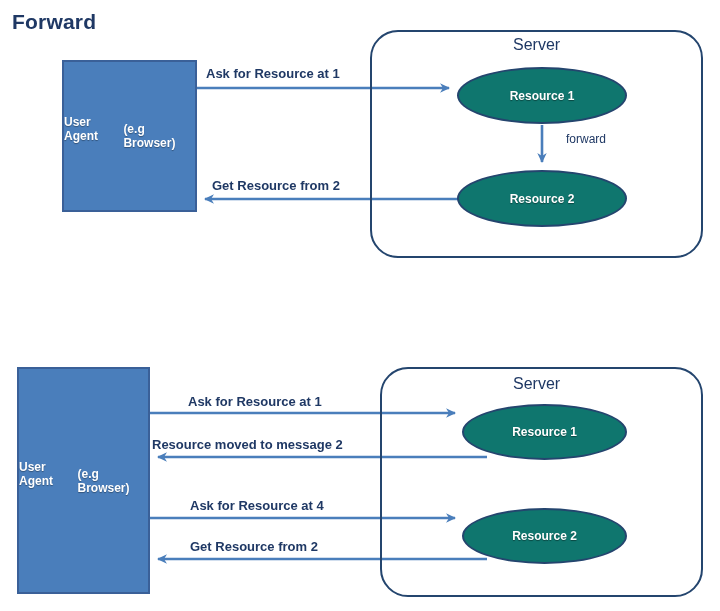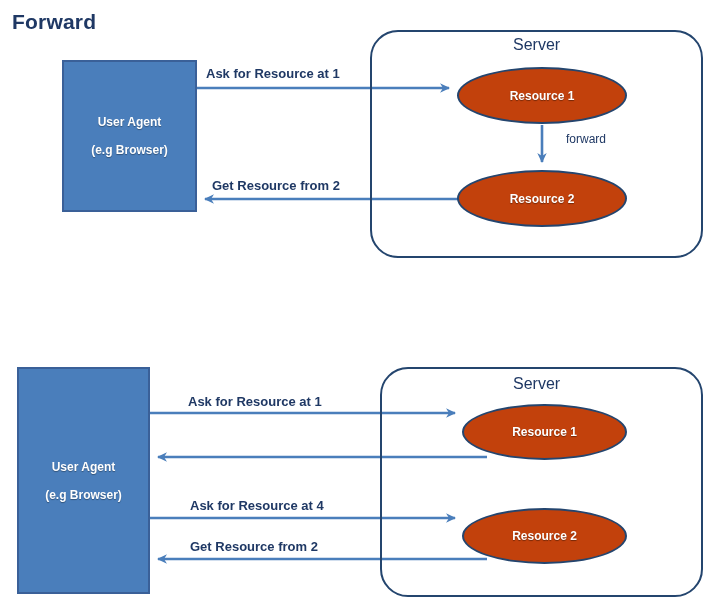--- a/index.html
+++ b/index.html
@@ -33,21 +33,21 @@
   #title-forward { left: 12px; top: 10px; }
   #title-sendredirect { left: 12px; top: 315px; }
 
   
   .ua-box {
     position: absolute;
     background: #4a7ebb;
     border: 2px solid #3a6098;
     box-sizing: border-box;
     display: flex;
-    flex-direction: column;
+    flex-direction: row;
     align-items: center;
     justify-content: center;
     color: #ffffff;
     font-family: "Liberation Sans", sans-serif;
     font-weight: bold;
     font-size: 12px;
     text-shadow: 0 1px 1px rgba(0,0,0,0.35);
   }
   .ua-box .line1 { margin-bottom: 14px; }
 
@@ -72,21 +72,21 @@
     color: #1f3864;
     font-weight: normal;
     white-space: nowrap;
   }
   #server-label-forward { left: 513px; top: 36px; }
   #server-label-redirect { left: 513px; top: 375px; }
 
   
   .resource {
     position: absolute;
-    background: #c2410c;
+    background: #0f766e;
     border: 2px solid #24456e;
     border-radius: 50%;
     box-sizing: border-box;
     display: flex;
     align-items: center;
     justify-content: center;
     color: #ffffff;
     font-family: "Liberation Sans", sans-serif;
     font-weight: bold;
     font-size: 12px;
@@ -204,18 +204,19 @@
   <div class="server-box" id="server-redirect"></div>
 
   <div class="server-label" id="server-label-redirect">Server</div>
 
   <div class="resource" id="res1-redirect">Resource 1</div>
 
   <div class="resource" id="res2-redirect">Resource 2</div>
 
   <div class="flow-label" id="lbl-r1">Ask for Resource at 1</div>
 
+  <div class="flow-label" id="lbl-r2">Resource moved to message 2</div>
 
   <div class="flow-label" id="lbl-r3">Ask for Resource at 4</div>
 
   <div class="flow-label" id="lbl-r4">Get Resource from 2</div>
 
 </div>
 
 </body></html>

